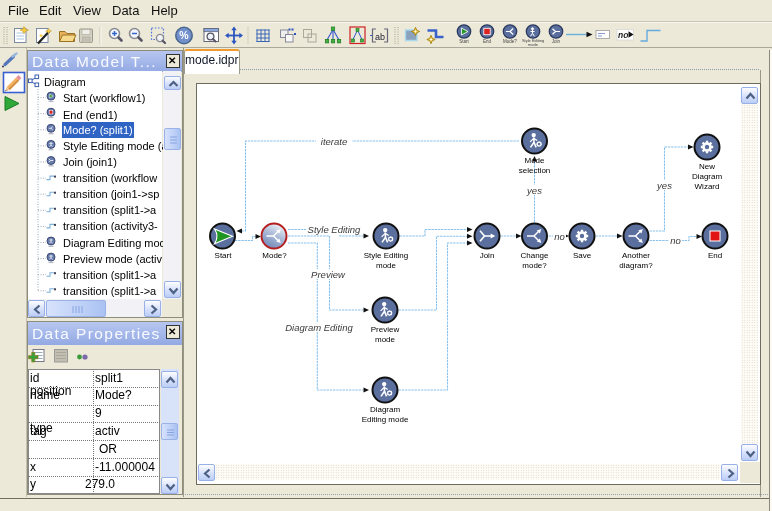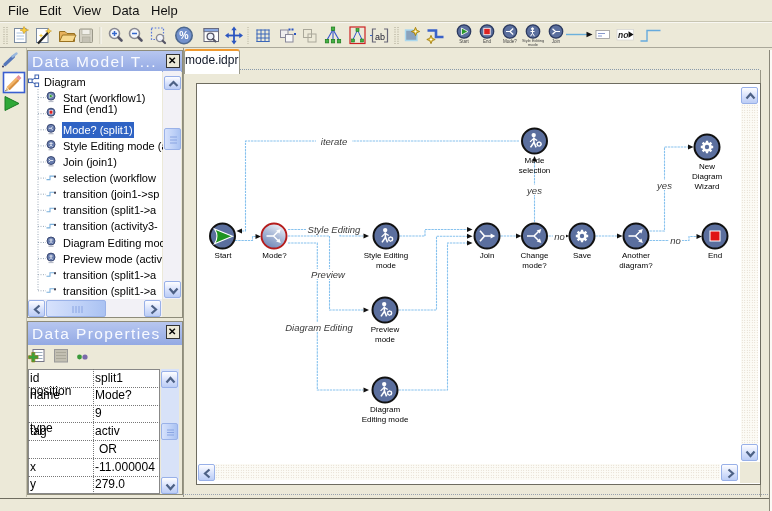--- a/index.html
+++ b/index.html
@@ -270,25 +270,25 @@
 <path d="M51,254.70000000000002 v2.8 M49.3,256.1 h3.4 M51,257.5 l-1.5,2 M51,257.5 l1.5,2" stroke="#fff" stroke-width="0.7" fill="none"></path>
 <rect x="48.5" y="261.70000000000005" width="5" height="1.4" fill="#b8bcc8"></rect>
 <path d="M46.5,276.2 h3.5 v-3.5 h4" fill="none" stroke="#7ab0dc" stroke-width="1.1"></path>
 <rect x="54" y="272.2" width="2" height="2" fill="#445"></rect>
 <path d="M46.5,292.3 h3.5 v-3.5 h4" fill="none" stroke="#7ab0dc" stroke-width="1.1"></path>
 <rect x="54" y="288.3" width="2" height="2" fill="#445"></rect>
 </svg>
 <div class="abs" style="left:62px;top:122.3px;width:72px;height:15.5px;background:#2f63c4"></div>
 <div class="trow" style="left:44px;top:73.5px">Diagram</div>
 <div class="trow" style="top:89.6px">Start (workflow1)</div>
-<div class="trow" style="top:101px">End (end1)</div>
+<div class="trow" style="top:107px">End (end1)</div>
 <div class="trow" style="top:121.8px;color:#fff">Mode? (split1)</div>
 <div class="trow" style="top:137.9px">Style Editing mode (a</div>
 <div class="trow" style="top:154px">Join (join1)</div>
-<div class="trow" style="top:170.1px">selection (workflow</div>
+<div class="trow" style="top:170.1px">transition (workflow</div>
 <div class="trow" style="top:186.2px">transition (join1-&gt;sp</div>
 <div class="trow" style="top:202.3px">transition (split1-&gt;a</div>
 <div class="trow" style="top:218.4px">transition (activity3-</div>
 <div class="trow" style="top:234.5px">Diagram Editing mod</div>
 <div class="trow" style="top:250.6px">Preview mode (activ</div>
 <div class="trow" style="top:266.7px">transition (split1-&gt;a</div>
 <div class="trow" style="top:282.8px;height:14px">transition (split1-&gt;a</div>
 
 <div class="abs" style="left:163px;top:71px;width:18px;height:228px;background:#f2f1f6"></div>
 <div class="sbtn" style="left:163.5px;top:76px;width:17px;height:14px">
@@ -365,21 +365,21 @@
 <div class="prow" style="left:95px;top:387.3px">Mode?</div>
 <div class="prow" style="left:30px;top:383px">position</div>
 <div class="prow" style="left:95px;top:405.1px">9</div>
 <div class="prow" style="left:30px;top:422.9px">tag</div>
 <div class="prow" style="left:95px;top:422.9px">activ</div>
 <div class="prow" style="left:30px;top:420px">type</div>
 <div class="prow" style="left:99px;top:440.7px">OR</div>
 <div class="prow" style="left:30px;top:458.5px">x</div>
 <div class="prow" style="left:95px;top:458.5px">-11.000004</div>
 <div class="prow" style="left:30px;top:476.3px">y</div>
-<div class="prow" style="left:95px;top:476.3px">279.0</div>
+<div class="prow" style="left:85px;top:476.3px">279.0</div>
 
 <div class="abs" style="left:161px;top:369px;width:17.5px;height:125px;background:#d8e2f8"></div>
 <div class="sbtn" style="left:161px;top:371px;width:17px;height:17px">
     <svg width="17" height="17">
       <path d="M4.5,10.5 L8.5,6 L12.5,10.5" fill="none" stroke="#4d6185" stroke-width="2.2"></path>
     </svg>
   </div>
 <div class="sbtn" style="left:161px;top:476.5px;width:17px;height:17px">
     <svg width="17" height="17">
       <path d="M4.5,6.5 L8.5,11 L12.5,6.5" fill="none" stroke="#4d6185" stroke-width="2.2"></path>

